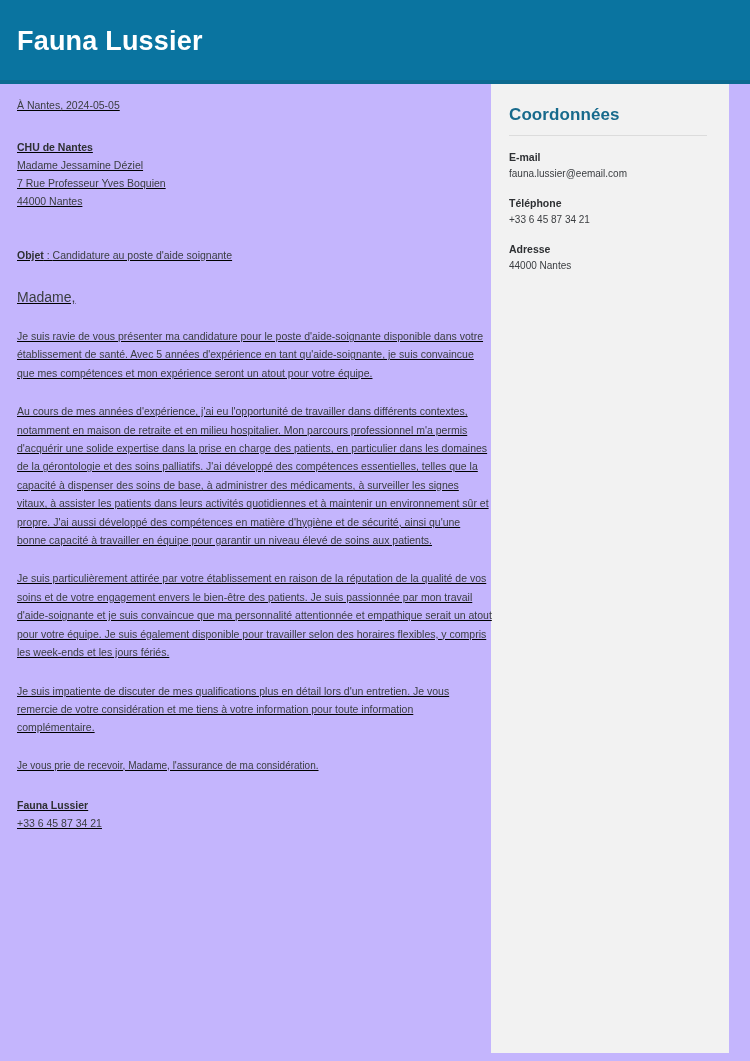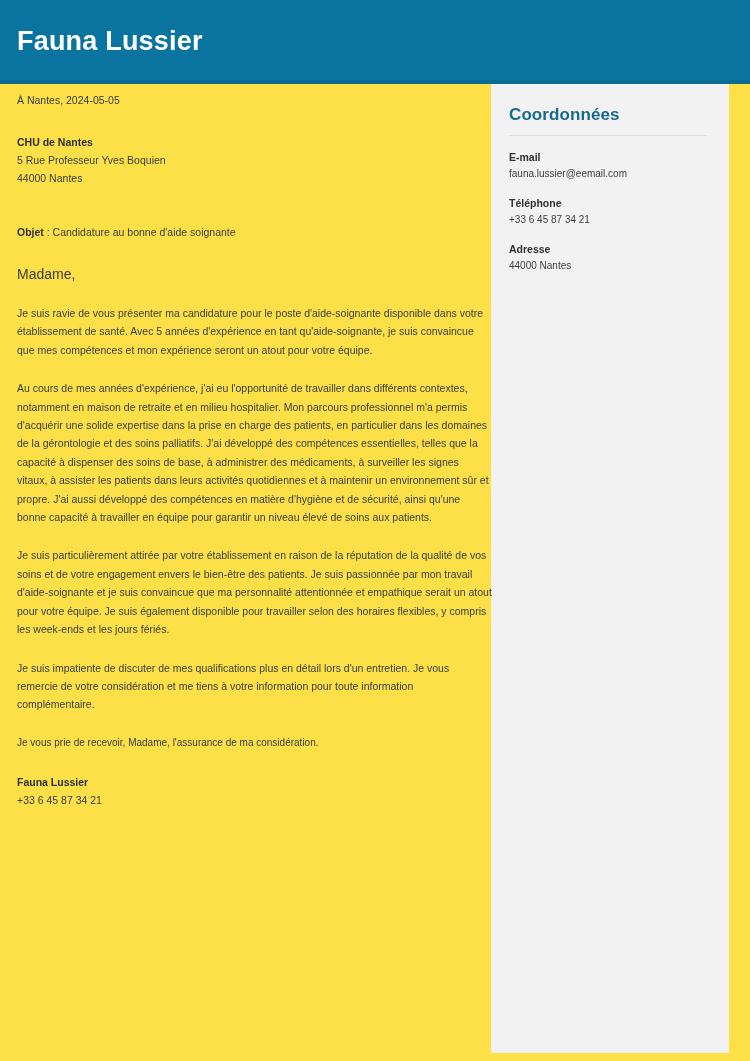--- a/index.html
+++ b/index.html
@@ -9,21 +9,21 @@
     background: #ffffff;
   }
   body {
     font-family: "Liberation Sans", sans-serif;
     -webkit-font-smoothing: antialiased;
   }
   .page {
     position: relative;
     width: 750px;
     height: 1061px;
-    background: #fde047;
+    background: #c4b5fd;
     overflow: hidden;
     box-sizing: border-box;
   }
 
   
   .header {
     position: absolute;
     top: 0;
     left: 0;
     width: 750px;
@@ -83,24 +83,25 @@
     font-size: 10px;
     color: #3a3d40;
     line-height: 16px;
     word-break: break-word;
   }
 
   
   .main {
     position: absolute;
     left: 17px;
-    top: 72px;
+    top: 84px;
     width: 475px;
     box-sizing: border-box;
-    padding-top: 20px;
+    padding-top: 13px;
+    text-decoration: underline;
   }
   .date-line {
     font-size: 10.5px;
     color: #3a3d40;
     line-height: 16px;
     margin-bottom: 25px;
   }
   .recipient {
     margin-bottom: 36px;
   }
@@ -184,26 +185,27 @@
       <div class="contact-value">44000 Nantes</div>
     </div>
   </aside>
 
   <main class="main">
 
     <div class="date-line">À Nantes, 2024-05-05</div>
 
     <div class="recipient">
       <div class="recipient-name">CHU de Nantes</div>
-      <div class="recipient-line">5 Rue Professeur Yves Boquien</div>
+      <div class="recipient-line">Madame Jessamine Déziel</div>
+      <div class="recipient-line">7 Rue Professeur Yves Boquien</div>
       <div class="recipient-line">44000 Nantes</div>
     </div>
 
     <div class="subject">
-      <b>Objet</b><span> : </span><span>Candidature au bonne d'aide soignante</span>
+      <b>Objet</b><span> : </span><span>Candidature au poste d'aide soignante</span>
     </div>
 
     <div class="salutation">Madame,</div>
 
     <p class="para">Je suis ravie de vous présenter ma candidature pour le poste d'aide-soignante disponible dans votre établissement de santé. Avec 5 années d'expérience en tant qu'aide-soignante, je suis convaincue que mes compétences et mon expérience seront un atout pour votre équipe.</p>
 
     <p class="para">Au cours de mes années d'expérience, j'ai eu l'opportunité de travailler dans différents contextes, notamment en maison de retraite et en milieu hospitalier. Mon parcours professionnel m'a permis d'acquérir une solide expertise dans la prise en charge des patients, en particulier dans les domaines de la gérontologie et des soins palliatifs. J'ai développé des compétences essentielles, telles que la capacité à dispenser des soins de base, à administrer des médicaments, à surveiller les signes vitaux, à assister les patients dans leurs activités quotidiennes et à maintenir un environnement sûr et propre. J'ai aussi développé des compétences en matière d'hygiène et de sécurité, ainsi qu'une bonne capacité à travailler en équipe pour garantir un niveau élevé de soins aux patients.</p>
 
     <p class="para">Je suis particulièrement attirée par votre établissement en raison de la réputation de la qualité de vos soins et de votre engagement envers le bien-être des patients. Je suis passionnée par mon travail d'aide-soignante et je suis convaincue que ma personnalité attentionnée et empathique serait un atout pour votre équipe. Je suis également disponible pour travailler selon des horaires flexibles, y compris les week-ends et les jours fériés.</p>
 

